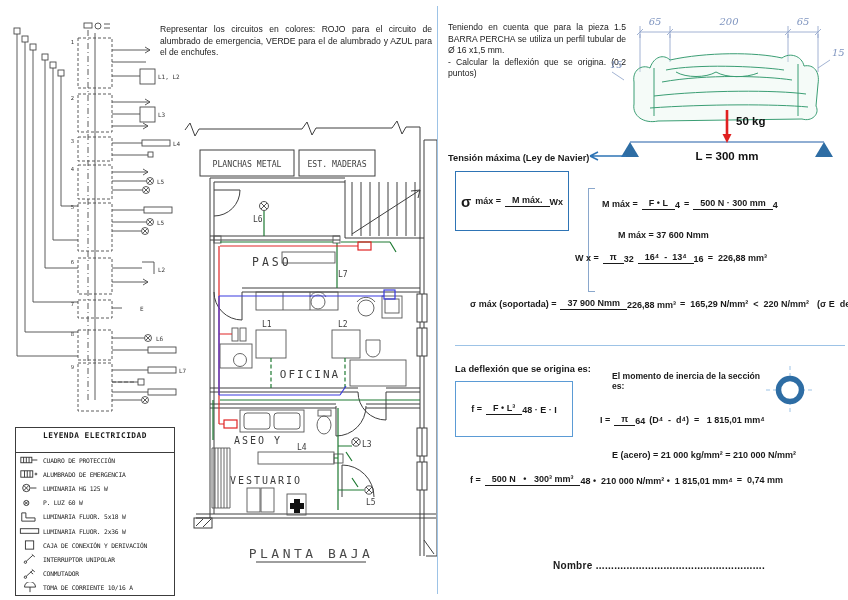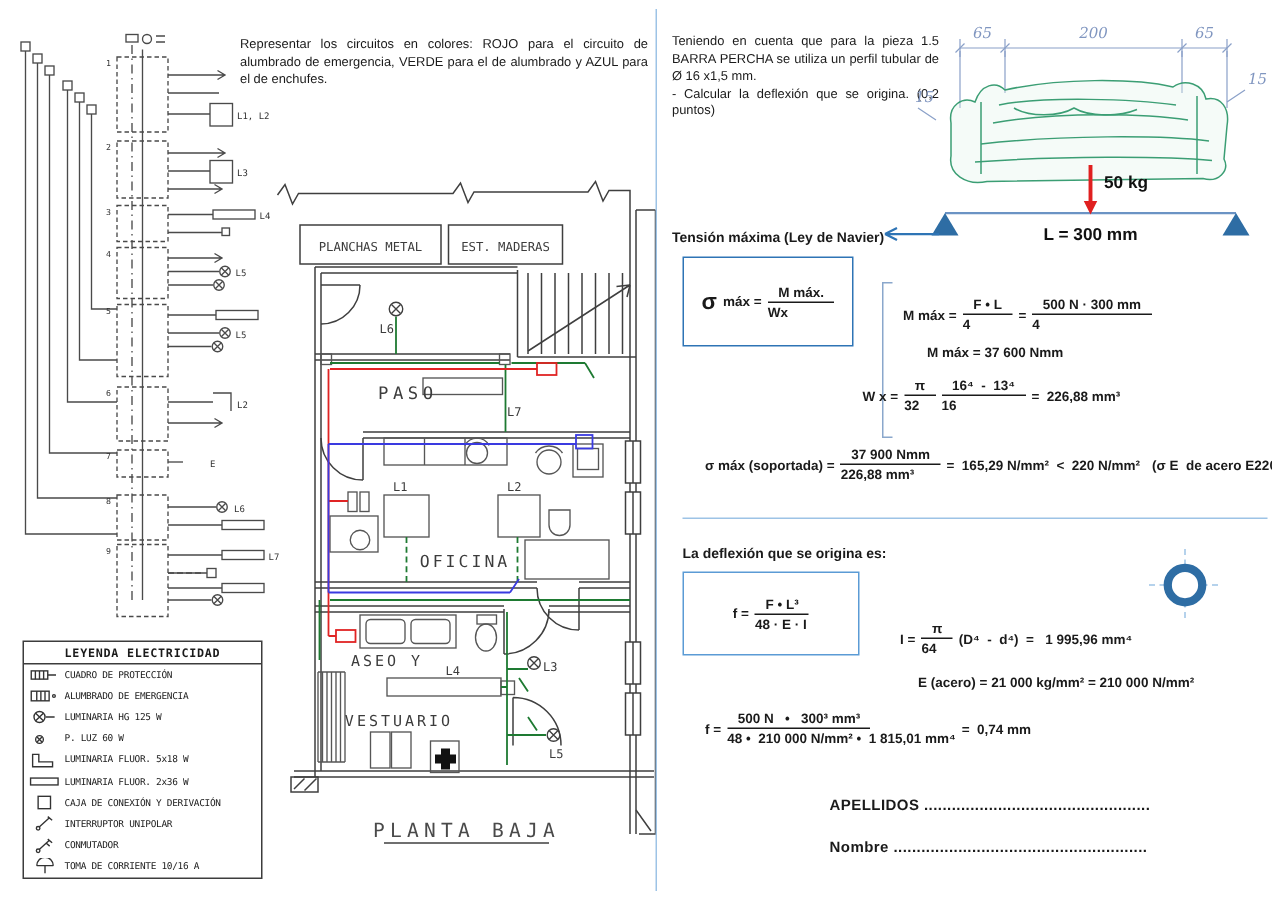--- a/index.html
+++ b/index.html
@@ -4,32 +4,32 @@
 <style>
   html,body{margin:0;padding:0;background:#e8e8e8}
   .page{position:relative;width:848px;height:600px;background:#ffffff;overflow:hidden;
         font-family:"Liberation Sans",sans-serif;color:#1a1a1a;margin:0 auto}
   .abs{position:absolute}
   .txt{font-size:8.6px;line-height:1.34;text-align:justify}
   .txt p{margin:0}
   .fm{font-size:9px;font-weight:600}
   .feq{display:flex;align-items:center}
   .feq>span{white-space:pre;margin:0 2px}
-  .frac{display:inline-flex;flex-direction:column;align-items:flex-start;margin:0 5px;text-align:center}
+  .frac{display:inline-flex;flex-direction:row;align-items:flex-end;margin:0 5px;text-align:center}
   .frac .num{border-bottom:1px solid #1a1a1a;padding:0 7px 1px;white-space:pre}
   .frac .den{padding-top:1px;white-space:pre}
   .big-sigma{font-size:15px;font-weight:700;margin-right:3px}
   .divider{border-left:1.6px solid #9dc3e6}
   .sep{border-top:1.6px solid #9dc3e6}
   .fbox{border:1.6px solid #2e74b5;display:flex;align-items:center;justify-content:center}
   .bracket{border-left:1.5px solid #8aa7cc;border-top:1.5px solid #8aa7cc;border-bottom:1.5px solid #8aa7cc;width:6px}
   .heading{font-size:9.3px;font-weight:700;white-space:nowrap}
   .legend{border:1.2px solid #3c3c3c;background:#fff;font-family:"DejaVu Sans Mono",monospace}
   .legend .ltitle{font-size:7.8px;font-weight:700;text-align:center;letter-spacing:.5px;
-                  padding:3px 0 2px;border-bottom:1.2px solid #3c3c3c}
+                  padding:3px 0 12px;border-bottom:1.2px solid #3c3c3c}
   .lrow{display:flex;align-items:center;height:14.2px;padding-left:3px}
   .licon{width:24px;flex:0 0 24px;display:flex;align-items:center}
   .llabel{font-size:6.3px;letter-spacing:-.2px;white-space:nowrap}
   .sig{font-size:10px;font-weight:700;letter-spacing:.3px;white-space:pre}
 </style>
 </head>
 <body>
 
 <div class="page">
 
@@ -450,42 +450,42 @@
   <div class="abs heading" style="left:455px;top:364px">La deflexión que se origina es:</div>
 
   <div class="abs fbox feq fm" style="left:455px;top:381px;width:116px;height:54px;border-color:#5b9bd5">
     <span>f =</span>
     <span class="frac">
       <span class="num">F • L³</span>
       <span class="den">48 · E · I</span>
     </span>
   </div>
 
+  <div class="abs" style="left:612px;top:371px;width:158px;font-size:8.6px;font-weight:600">El momento de inercia de la sección es:</div>
 
   <svg class="abs" style="left:766px;top:366px" width="48" height="48" viewBox="0 0 48 48">
     <path d="M24,0 V48 M0,24 H48" stroke="#9dc3e6" stroke-width="1" stroke-dasharray="4 3" fill="none"></path>
     <circle cx="24" cy="24" r="11.5" stroke="#2e6da4" stroke-width="5.5" fill="#ffffff"></circle>
   </svg>
 
   <div class="abs feq fm" style="left:598px;top:414px">
     <span>I =</span>
     <span class="frac">
       <span class="num">π</span>
       <span class="den">64</span>
     </span>
-    <span>(D⁴  -  d⁴)  =   1 995,96 mm⁴</span>
+    <span>(D⁴  -  d⁴)  =   1 815,01 mm⁴</span>
   </div>
 
   <div class="abs fm" style="left:612px;top:450px">E (acero) = 21 000 kg/mm² = 210 000 N/mm²</div>
 
   <div class="abs feq fm" style="left:468px;top:474px">
     <span>f =</span>
     <span class="frac">
       <span class="num">500 N   •   300³ mm³</span>
       <span class="den">48 •  210 000 N/mm² •  1 815,01 mm⁴</span>
     </span>
     <span>=  0,74 mm</span>
   </div>
 
-  <div class="abs sig" style="left:553px;top:532px">APELLIDOS .................................................</div>
   <div class="abs sig" style="left:553px;top:560px">Nombre .......................................................</div>
 
 </div>
 
 </body></html>

